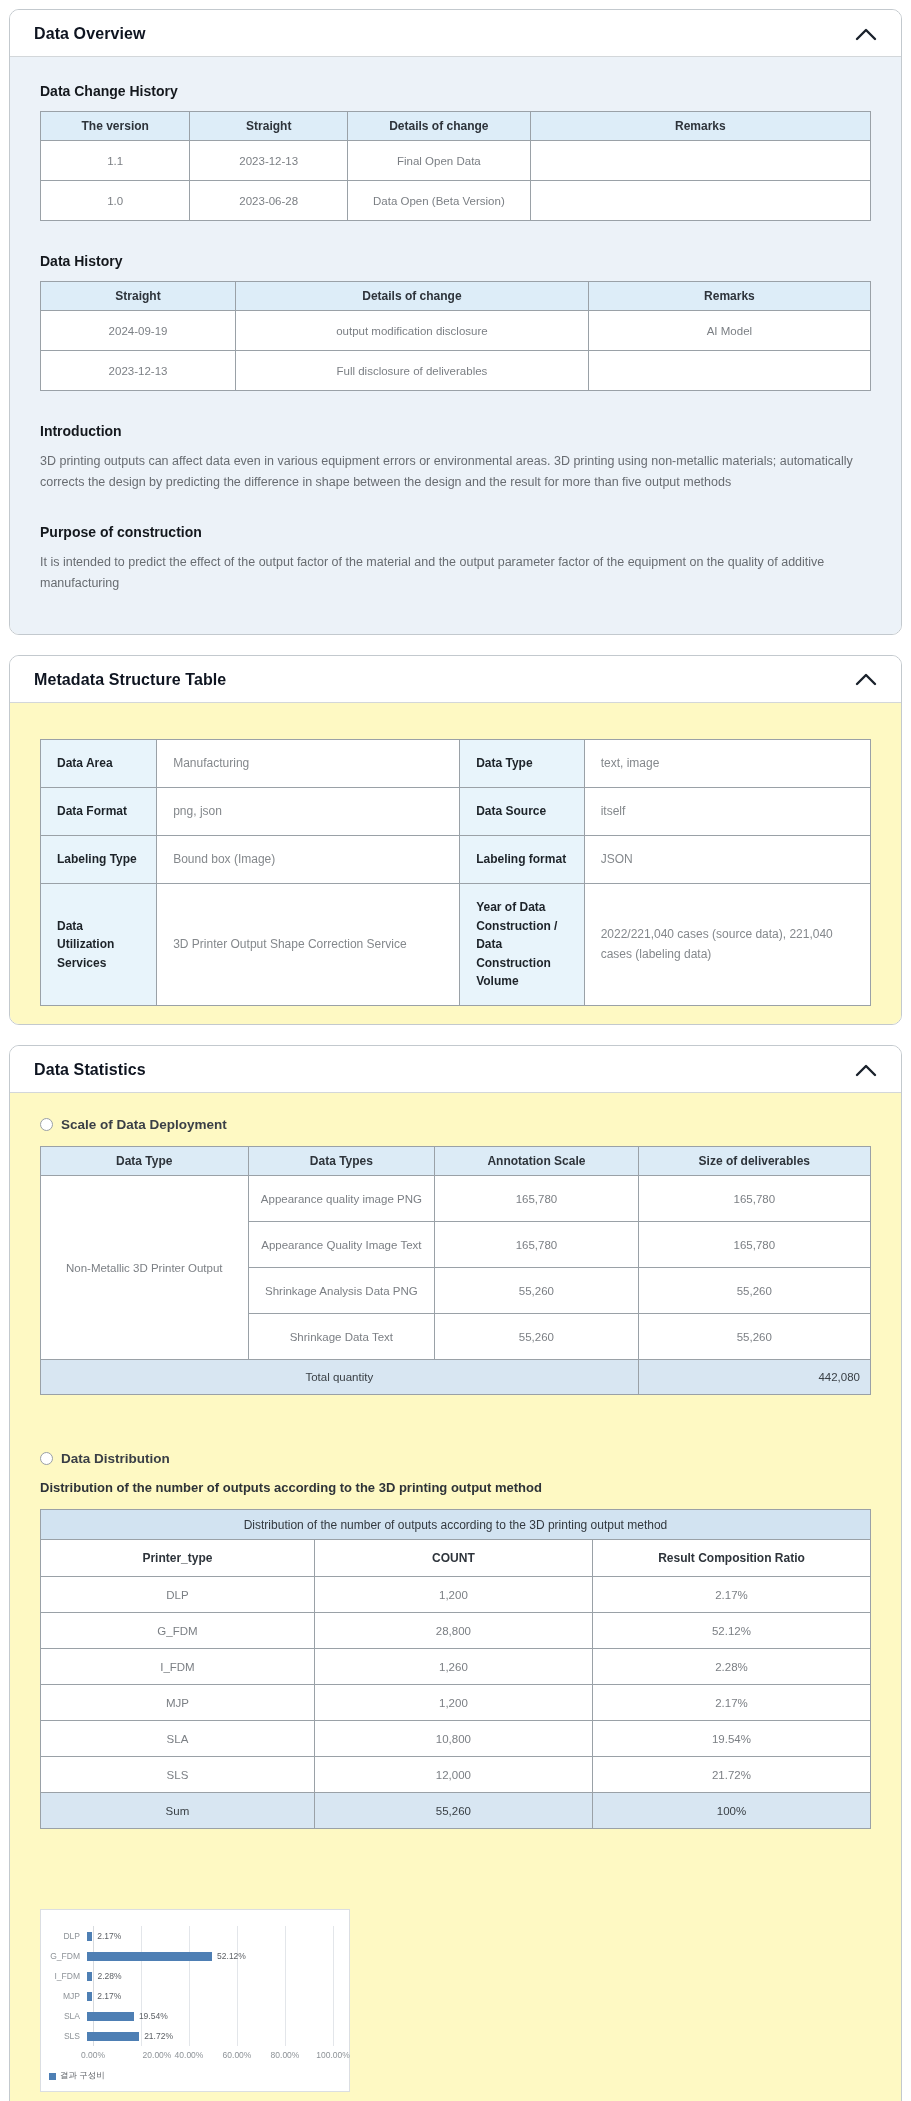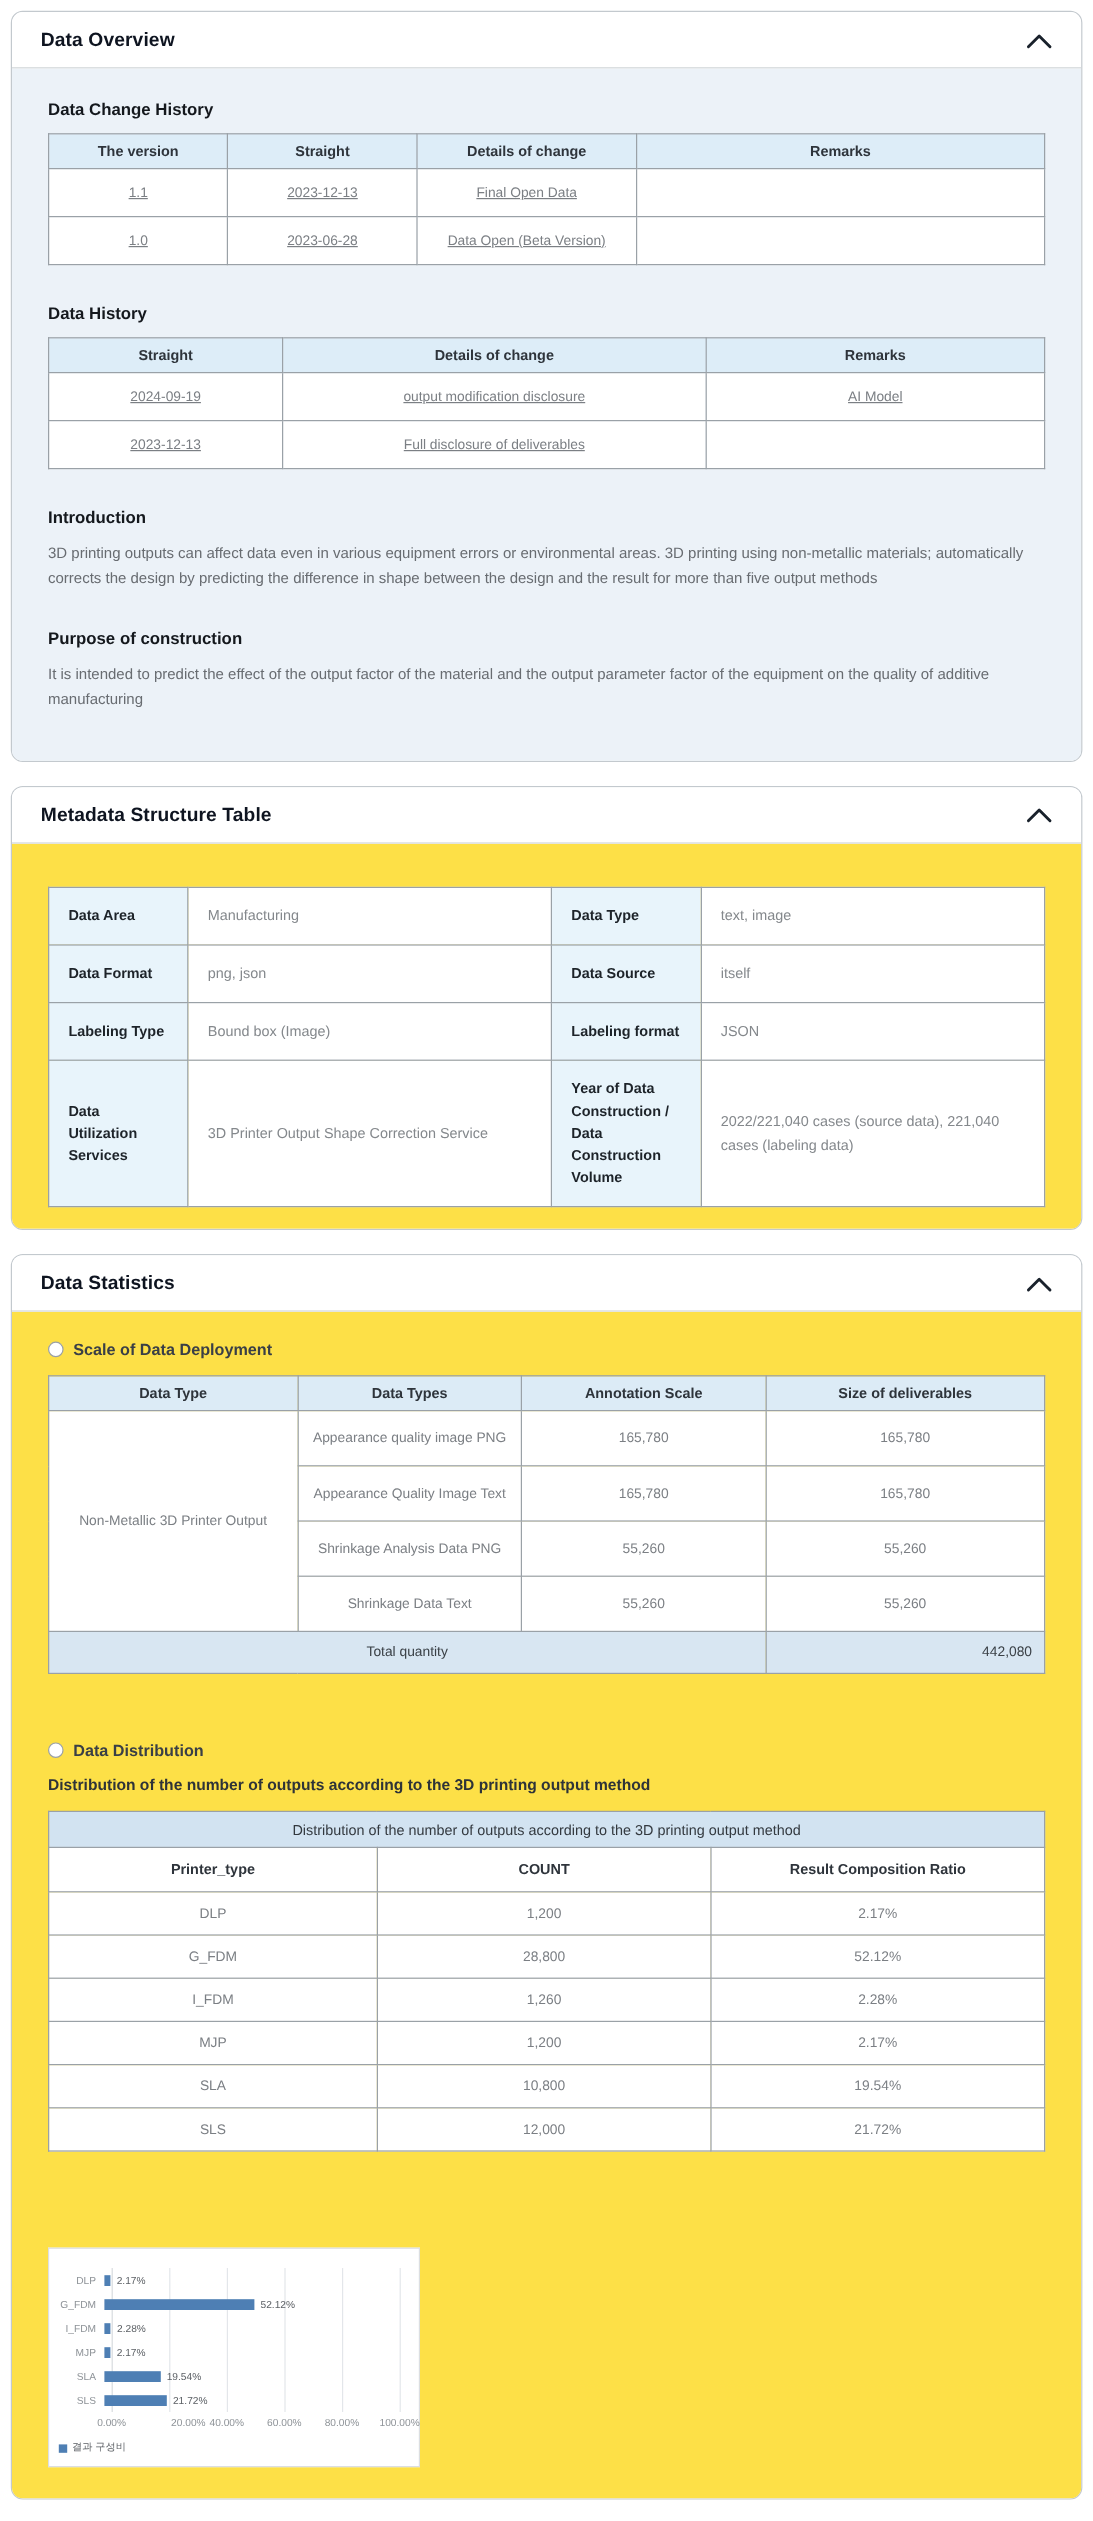--- a/index.html
+++ b/index.html
@@ -31,21 +31,21 @@
   }
   .collapse-btn {
     position: absolute;
     right: 22px; top: 14px;
     width: 26px; height: 20px;
     background: transparent; border: none; cursor: pointer;
     display: flex; align-items: center; justify-content: center;
   }
   .panel-body { padding: 26px 30px 34px 30px; }
   .body-blue { background: #ecf2f8; }
-  .body-white { background: #fde047; }
+  .body-white { background: #fef9c3; }
 
   .sec-heading {
     font-size: 14px;
     font-weight: 700;
     color: #14181d;
     margin: 32px 0 12px 0;
   }
   .sec-heading.first { margin-top: 0; }
   .para {
     font-size: 12.5px;
@@ -64,21 +64,21 @@
     padding: 7px 6px;
     text-align: center;
   }
   td {
     background: #ffffff;
     font-size: 11.5px;
     color: #7b7f84;
     padding: 11px 8px;
     text-align: center;
   }
-  .t-hist td { height: 40px; text-decoration: underline; }
+  .t-hist td { height: 40px; }
 
   
   .t-meta td { text-align: left; padding: 14px 16px; }
   .t-meta td.key {
     background: #e8f4fb;
     font-weight: 700;
     color: #1d2329;
     font-size: 12px;
     line-height: 1.55;
   }
@@ -387,20 +387,25 @@
         <tr>
           <td>SLA</td>
           <td>10,800</td>
           <td>19.54%</td>
         </tr>
         <tr>
           <td>SLS</td>
           <td>12,000</td>
           <td>21.72%</td>
         </tr>
+        <tr class="sum">
+          <td>Sum</td>
+          <td>55,260</td>
+          <td>100%</td>
+        </tr>
       </tbody>
         </table>
     </div>
 
     <div class="chart-card">
       <div class="c-gridwrap">
         <div class="c-grid">
           <div class="c-gridline"></div>
             <div class="c-gridline"></div>
             <div class="c-gridline"></div>

